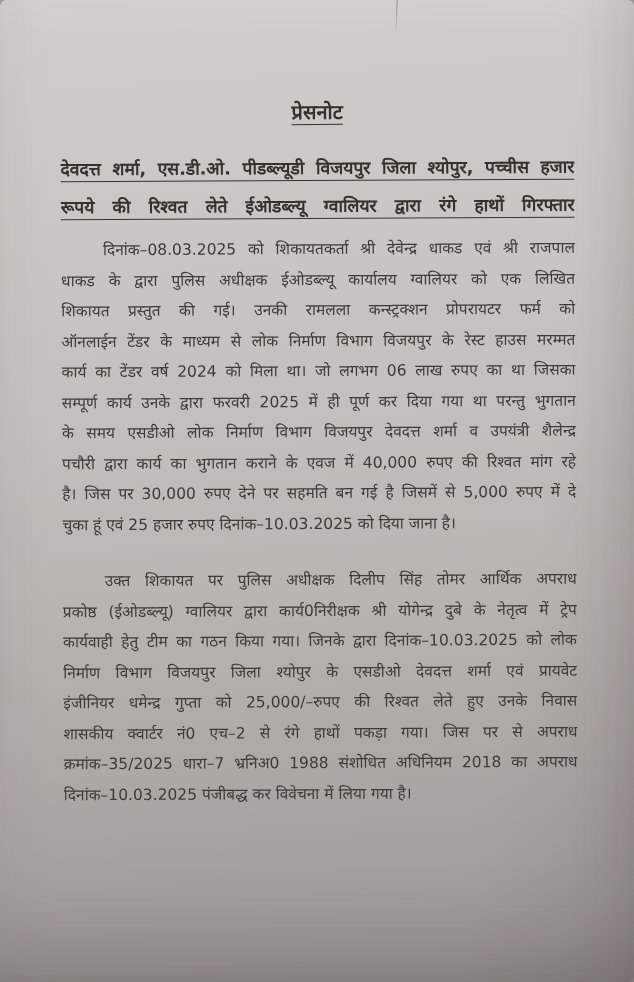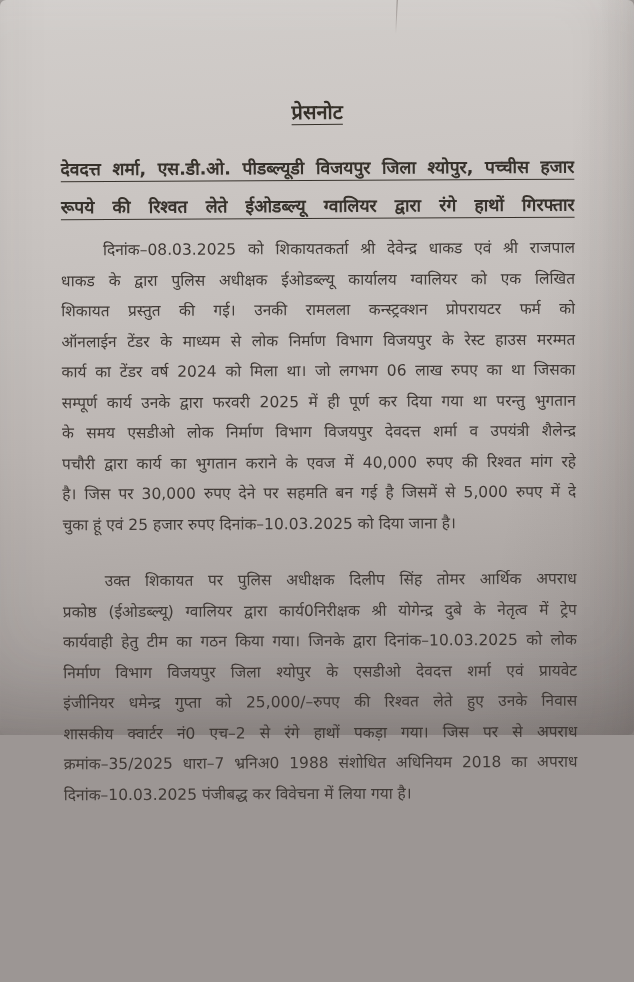--- a/index.html
+++ b/index.html
@@ -6,21 +6,21 @@
     margin: 0;
     padding: 0;
     width: 634px;
     height: 982px;
     overflow: hidden;
     background: #9c9694;
   }
   .photo {
     position: relative;
     width: 634px;
-    height: 735px;
+    height: 982px;
     background:
       linear-gradient(100deg, rgba(0,0,0,0.00) 0%, rgba(0,0,0,0.00) 78%, rgba(40,32,30,0.10) 100%),
       linear-gradient(176deg, #d1cdca 0%, #cbc6c3 24%, #c4bfbc 42%, #bcb6b3 58%, #afa9a6 76%, #a29c9a 90%, #9b9593 100%);
     font-family: "DejaVu Sans", sans-serif;
     border-radius: 6px;
   }
   .photo::after {
     content: "";
     position: absolute;
     inset: 0;

